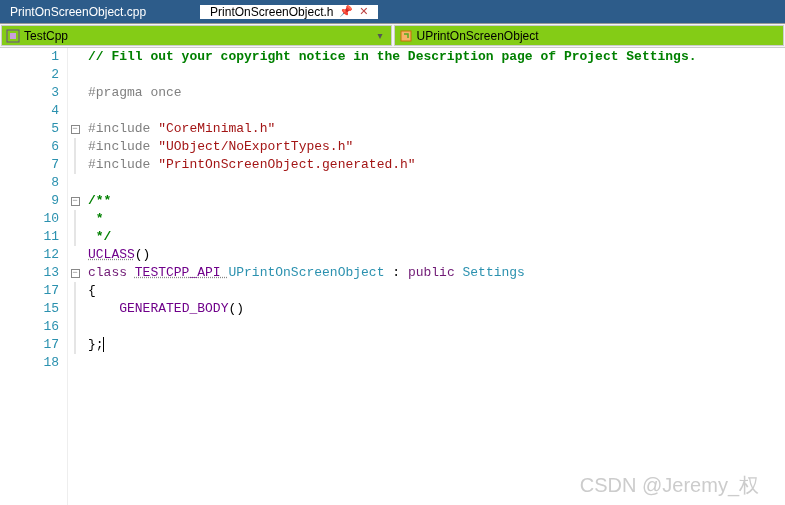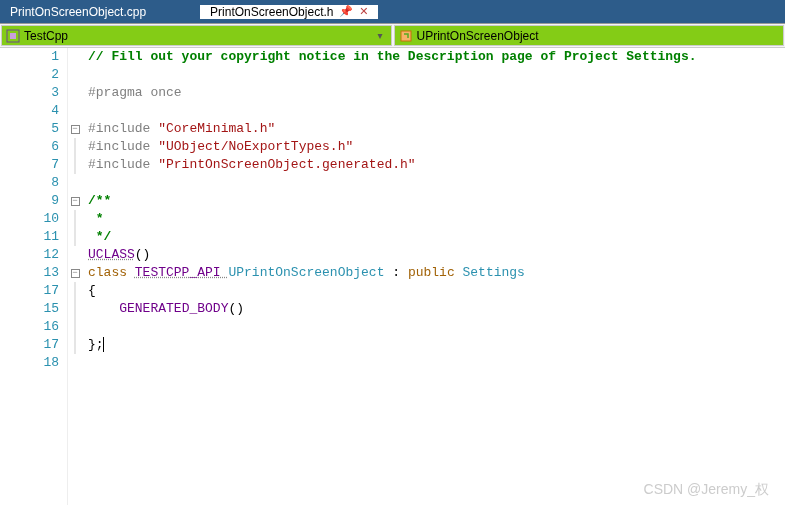--- a/index.html
+++ b/index.html
@@ -18,28 +18,28 @@
   .editor { display:flex; height:calc(505px - 48px); background:#fff; }
   .gutter { width:68px; text-align:right; color:#2b91af; padding-right:8px; user-select:none; background:#fff; border-right:1px solid #eee; }
   .gutter .ln { height:18px; line-height:18px; }
   .fold-col { width:14px; color:#888; font-size:10px; }
   .fold-col .fc { height:18px; line-height:18px; text-align:center; position:relative; }
   .fc .box { border:1px solid #888; width:9px; height:9px; display:inline-flex; align-items:center; justify-content:center; font-size:9px; line-height:7px; background:#fff; }
   .fc .line { position:absolute; left:50%; top:0; bottom:0; width:1px; background:#ccc; transform:translateX(-0.5px);}
   .code { padding-left:6px; }
   .code .row { height:18px; line-height:18px; white-space:pre; }
   .cmt { color:#008000;font-weight:bold; }
-  .kw  { color:#a16207; }
+  .kw  { color:#701a75; }
   .mac { color:#6f008a; }
   .pp  { color:#808080; }
   .str { color:#a31515; }
   .typ { color:#2b91af; }
   .cursor { border-left:1px solid #000; margin-left:-1px; }
   .dots { text-decoration:underline dotted #888; }
-  .watermark { position:absolute; bottom:6px; right:16px; color:#ccc; font-family:"Microsoft YaHei","Segoe UI",sans-serif; font-size:14px; pointer-events:none; }
+  .watermark { position:absolute; bottom:6px; right:26px; color:#ccc; font-family:"Microsoft YaHei","Segoe UI",sans-serif; font-size:20px; pointer-events:none; }
 </style>
 </head>
 <body>
 
 <div class="tabs">
   <div class="tab">
     <span>PrintOnScreenObject.cpp</span>
   </div>
   <div class="tab active">
     <span>PrintOnScreenObject.h</span>

